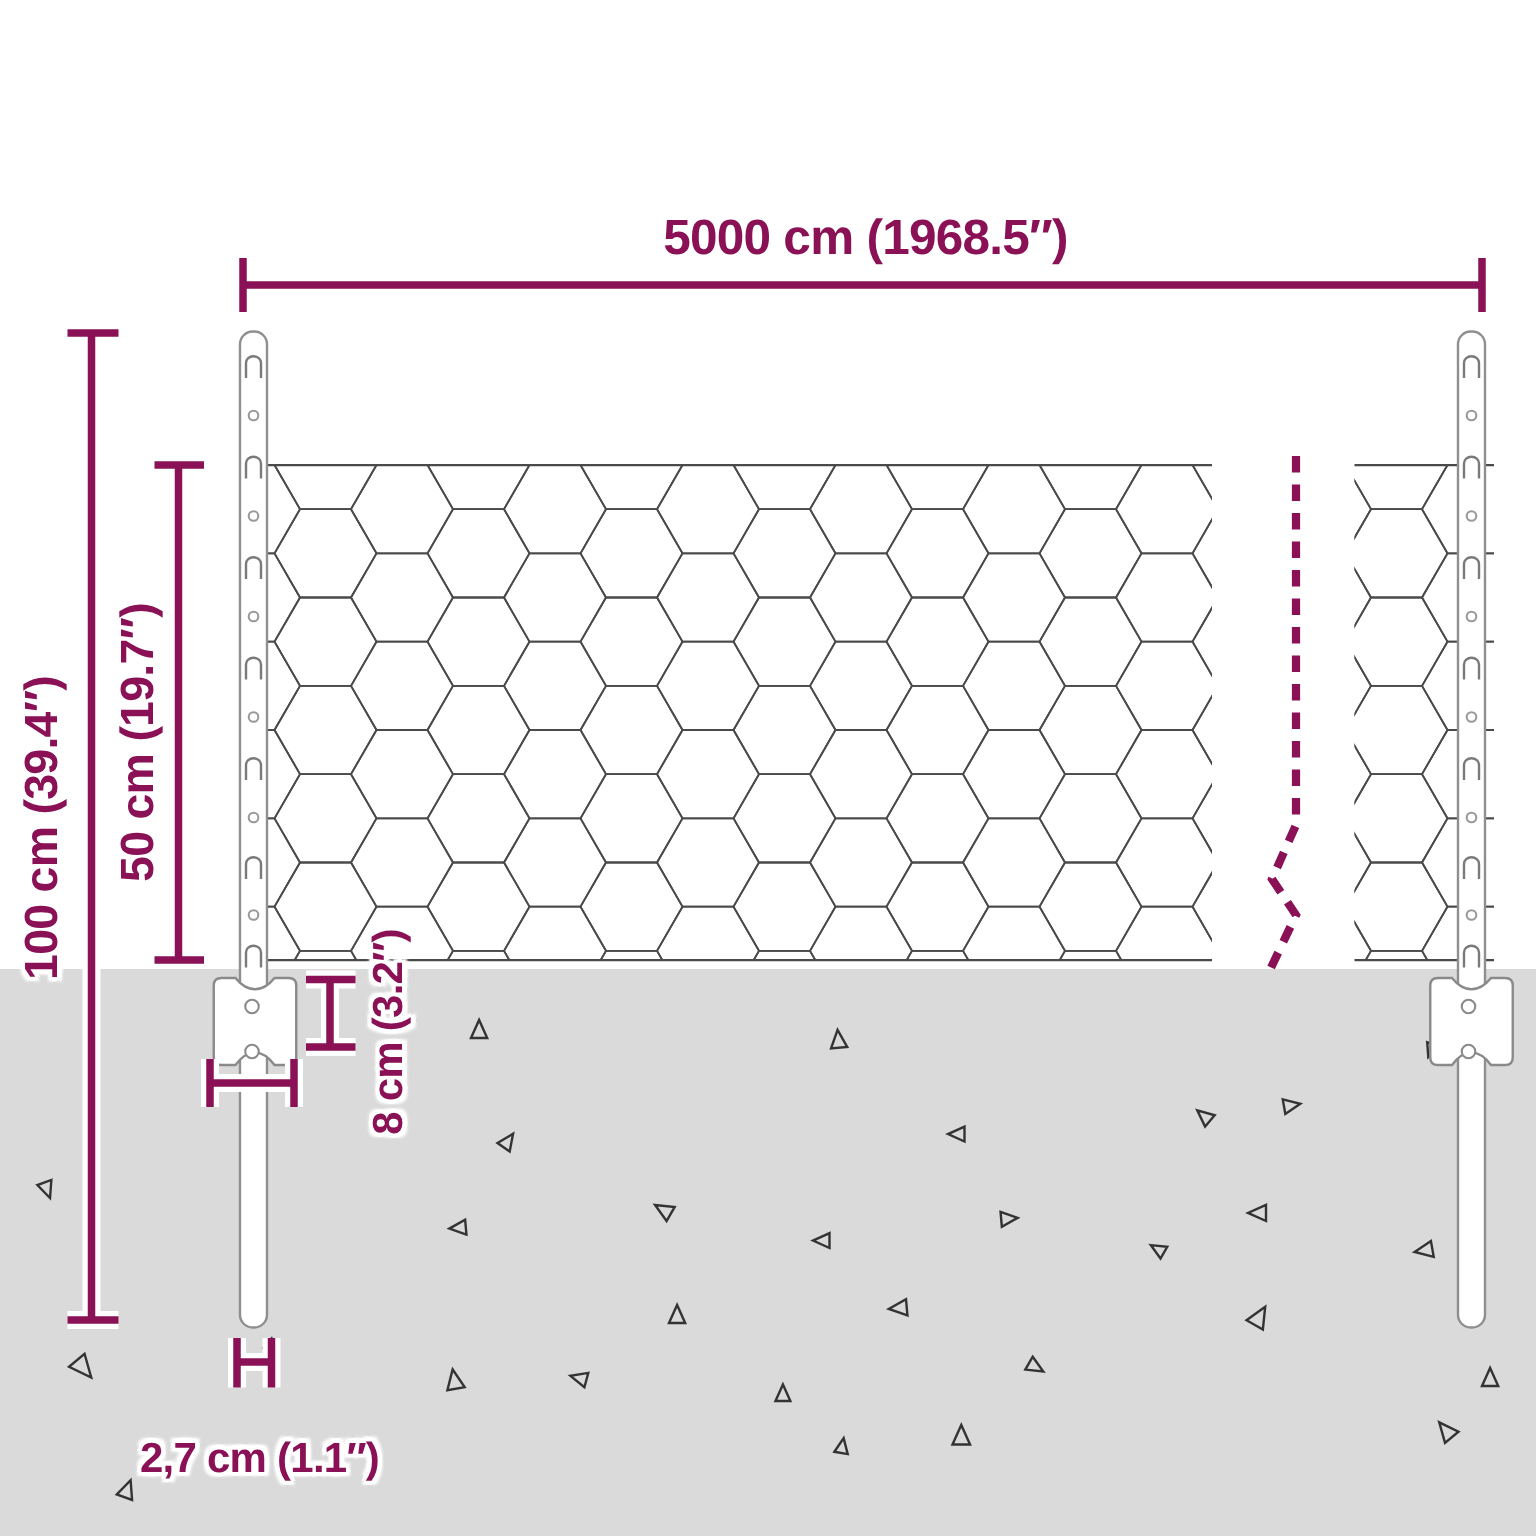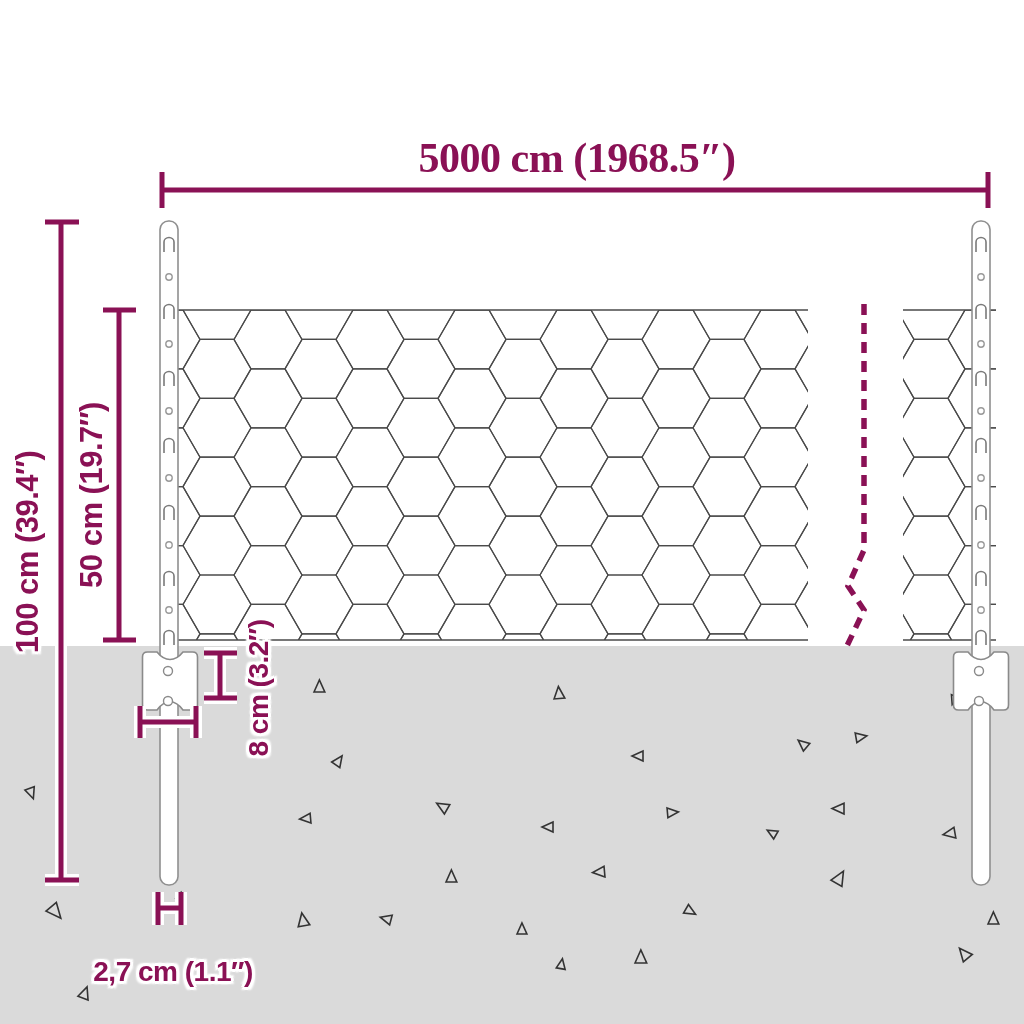--- a/index.html
+++ b/index.html
@@ -15,21 +15,21 @@
     font-weight:bold;
     white-space:nowrap;
     letter-spacing:-0.5px;
     transform:translate(-50%,-50%);
     text-shadow:
       -3px 0 0 #fff, 3px 0 0 #fff, 0 -3px 0 #fff, 0 3px 0 #fff,
       -2px -2px 0 #fff, 2px -2px 0 #fff, -2px 2px 0 #fff, 2px 2px 0 #fff,
       -3px -3px 2px #fff, 3px 3px 2px #fff, -3px 3px 2px #fff, 3px -3px 2px #fff;
   }
   .dim-label.vert{transform:translate(-50%,-50%) rotate(-90deg);}
-  .fs-top{font-size:42px;font-family:Liberation Serif, serif;}
+  .fs-top{font-size:33px;}
   .fs-side{font-size:31px;}
   .fs-small{font-size:28px;}
 </style>
 </head>
 <body>
 
 <div class="stage">
   <svg id="scene" width="1024" height="1024" viewBox="0 0 1024 1024">
       <g>
         <rect x="0" y="646" width="1024" height="378" fill="#DADADA"></rect>

